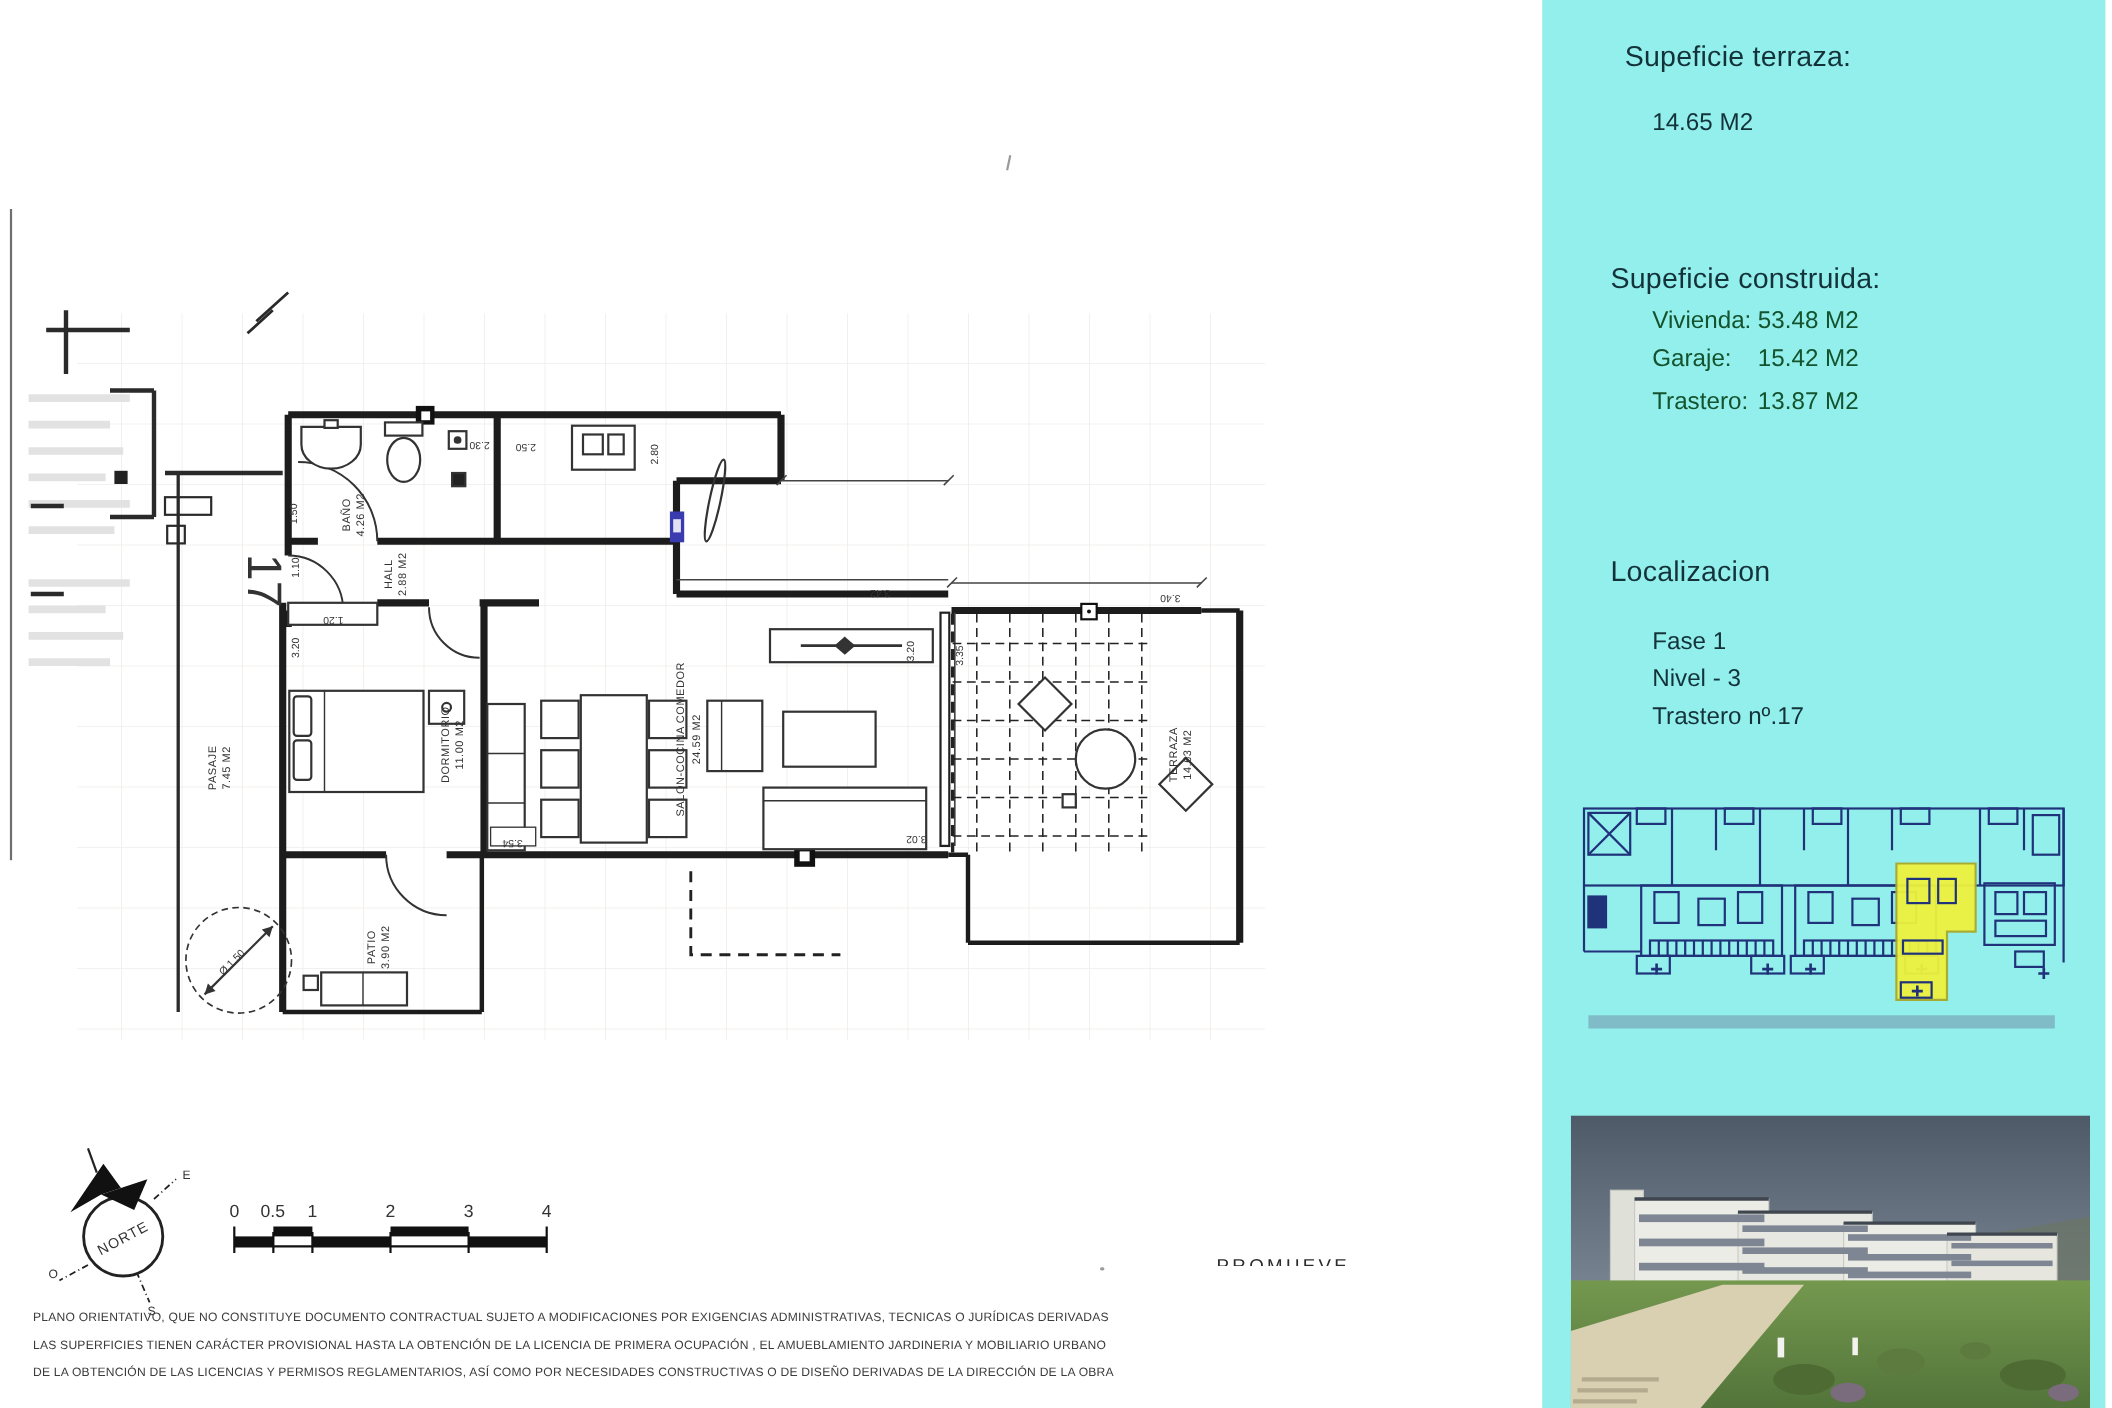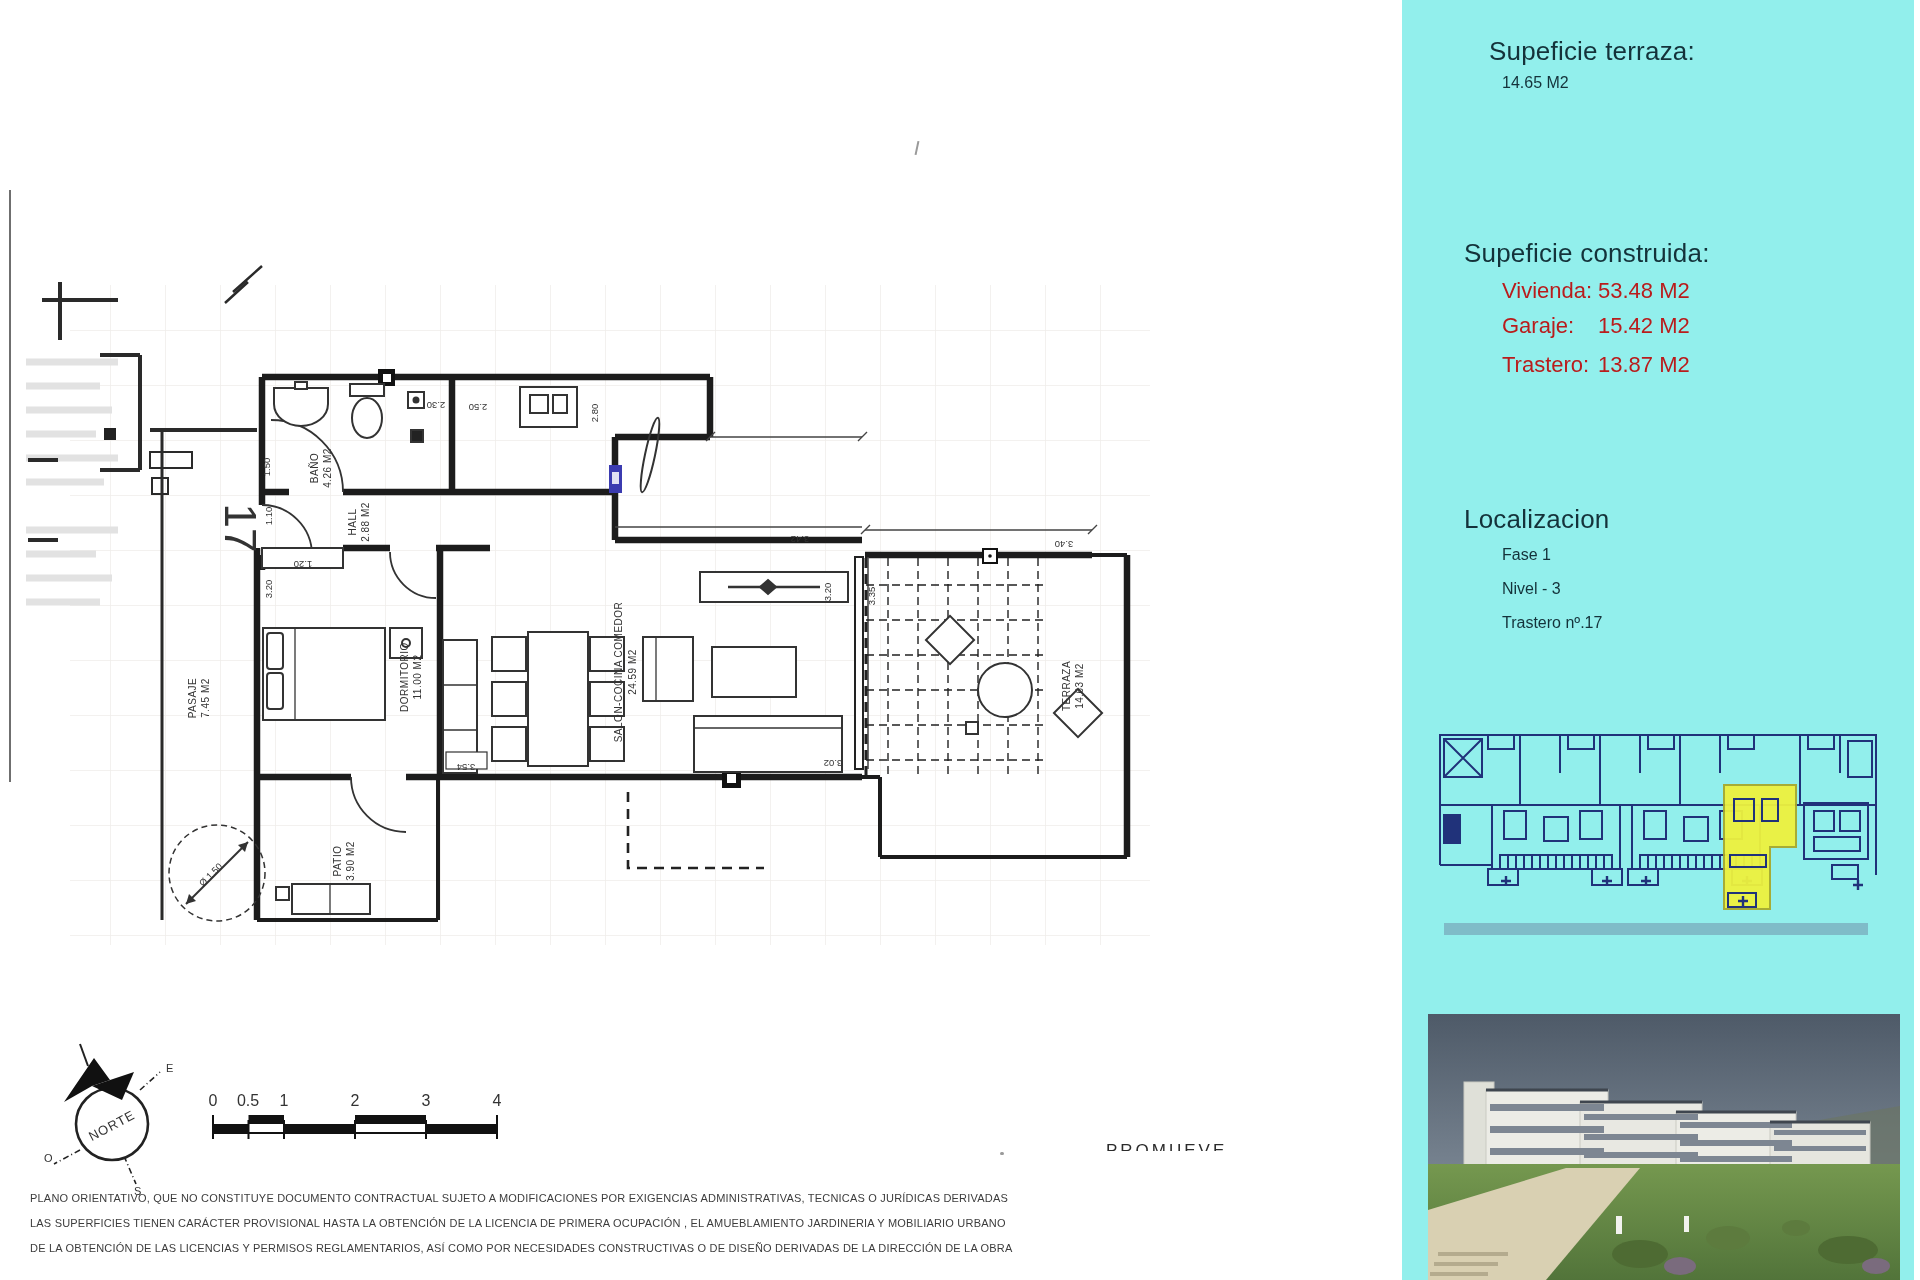--- a/index.html
+++ b/index.html
@@ -3,22 +3,22 @@
 <meta charset="utf-8">
 <style>
   html,body{margin:0;padding:0;background:#fff;}
   #page{position:relative;width:1920px;height:1280px;background:#fff;overflow:hidden;
         font-family:"Liberation Sans",sans-serif;}
   .abs{position:absolute;}
   svg text{font-family:"Liberation Sans",sans-serif;fill:#333;}
   
   #sidebar{left:1402px;top:0;width:512px;height:1280px;background:#92efec;}
   .sb-title{position:absolute;left:62px;font-size:26px;color:#14323a;letter-spacing:.2px;}
-  .sb-line{position:absolute;left:100px;font-size:16px;color:#14323a;}
-  .sb-row{position:absolute;left:100px;font-size:22px;color:#b91c1c;display:flex;}
+  .sb-line{position:absolute;left:100px;font-size:22px;color:#14323a;margin-top:24px;}
+  .sb-row{position:absolute;left:100px;font-size:22px;color:#14532d;display:flex;}
   .sb-row .lbl{min-width:96px;}
   
   #disclaimer{left:30px;top:1186px;width:780px;font-size:11px;color:#3c3c3c;
               letter-spacing:.2px;line-height:25px;white-space:nowrap;}
   #promueve{left:1106px;top:1141px;width:160px;height:10px;overflow:hidden;
             font-size:17px;font-weight:normal;letter-spacing:3px;color:#2b2b2b;}
   #stray-dot{left:1000px;top:1152px;width:4px;height:3px;background:#9a9a9a;border-radius:2px;}
   #stray-tick{left:916px;top:141px;width:2px;height:14px;background:#9a9a9a;transform:rotate(12deg);}
   #page-edge-line{left:9px;top:190px;width:2px;height:592px;background:#6f6f6f;}
 </style>
@@ -240,21 +240,21 @@
   <div class="abs" id="promueve">PROMUEVE</div>
 
   <div class="abs" id="disclaimer">
     <div>PLANO ORIENTATIVO, QUE NO CONSTITUYE DOCUMENTO CONTRACTUAL SUJETO A MODIFICACIONES POR EXIGENCIAS ADMINISTRATIVAS, TECNICAS O JURÍDICAS DERIVADAS</div>
     <div>LAS SUPERFICIES TIENEN CARÁCTER PROVISIONAL HASTA LA OBTENCIÓN DE LA LICENCIA DE PRIMERA OCUPACIÓN , EL AMUEBLAMIENTO JARDINERIA Y MOBILIARIO URBANO</div>
     <div>DE LA OBTENCIÓN DE LAS LICENCIAS Y PERMISOS REGLAMENTARIOS, ASÍ COMO POR NECESIDADES CONSTRUCTIVAS  O DE DISEÑO DERIVADAS DE LA DIRECCIÓN DE LA OBRA</div>
   </div>
 
   <div class="abs" id="sidebar">
 
-    <div class="sb-title" style="top:36px;left:87px">Supeficie terraza:</div>
+    <div class="sb-title" style="top:36px;left:75px">Supeficie terraza:</div>
     <div class="sb-line" style="top:74px">14.65 M2</div>
 
     <div class="sb-title" style="top:238px">Supeficie construida:</div>
     <div class="sb-row" style="top:278px">
       <span class="lbl">Vivienda:</span>
       <span>53.48 M2</span>
     </div>
     <div class="sb-row" style="top:313px">
       <span class="lbl">Garaje:</span>
       <span>15.42 M2</span>

